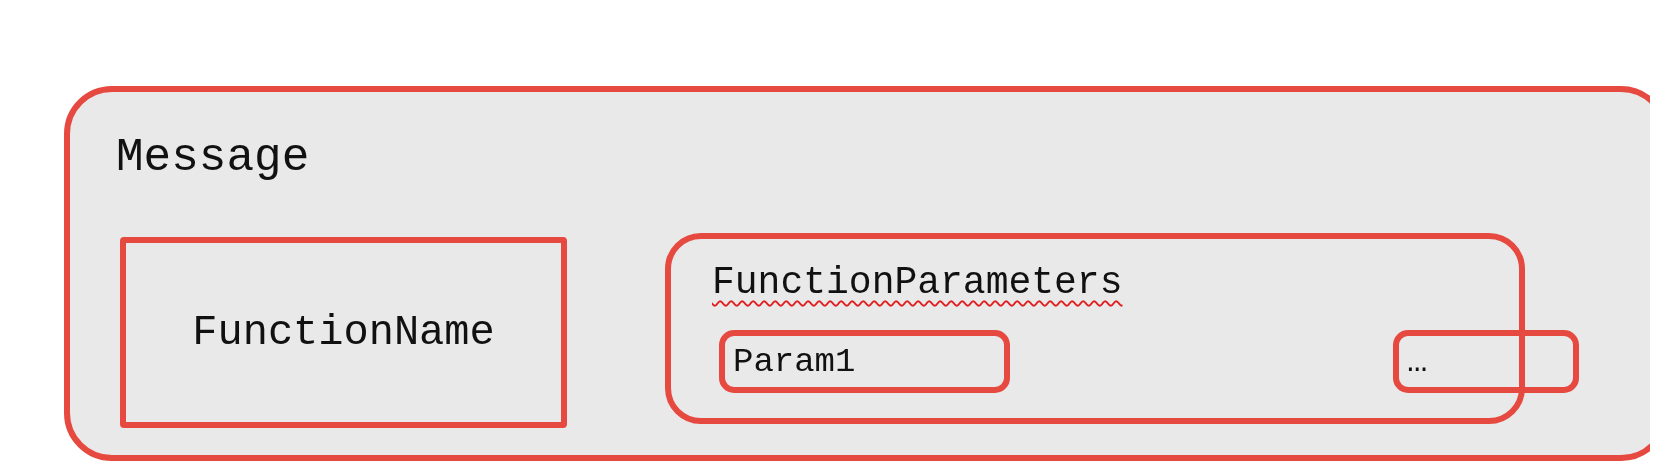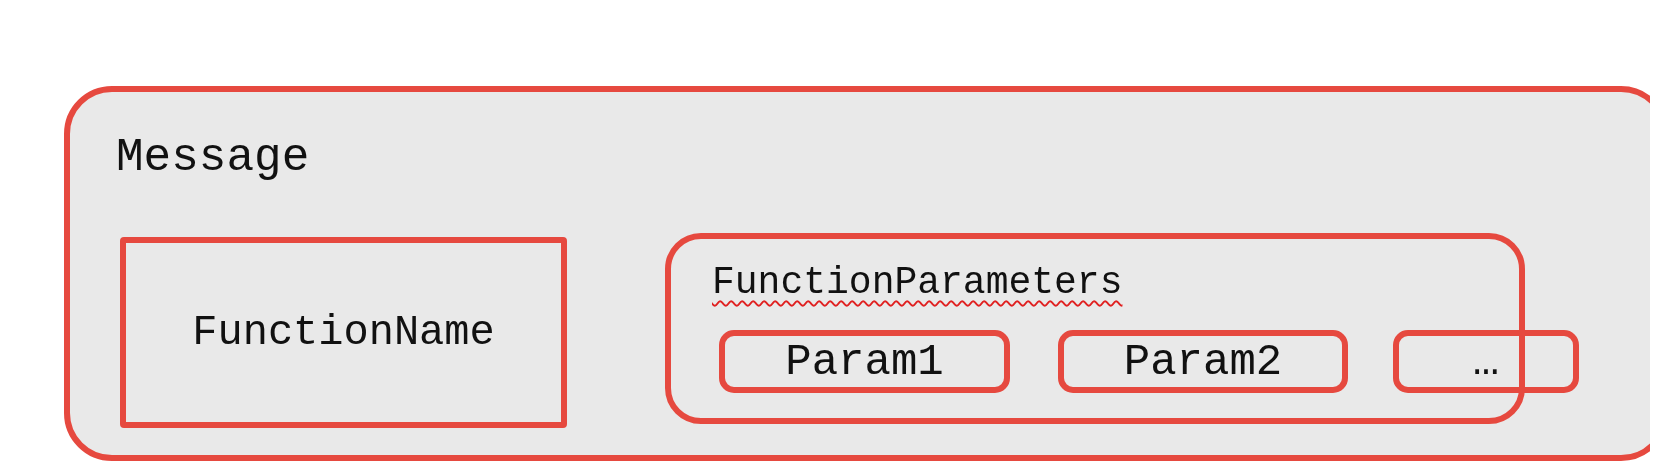--- a/index.html
+++ b/index.html
@@ -77,22 +77,22 @@
     text-underline-offset: 7px;
   }
   .param-box {
     position: absolute;
     top: 83px;
     height: 63px;
     border: 6px solid #E6493F;
     border-radius: 15px;
     display: flex;
     align-items: center;
-    justify-content: center;
-    font-size: 44px;
+    justify-content: flex-start;
+    font-size: 34px;
     color: #111111;
     white-space: nowrap;
   }
   .param-1 { left: 40px;  width: 291px; }
   .param-2 { left: 379px; width: 290px; }
   .param-more { left: 714px; width: 186px; }
 </style>
 </head>
 <body>
 
@@ -109,23 +109,20 @@
     <div class="function-params-box">
 
       <div class="function-params-label">
         <span class="squiggle">FunctionParameters</span>
       </div>
 
       <div class="param-box param-1">
         <span>Param1</span>
       </div>
 
-      <div class="param-box param-2">
-        <span>Param2</span>
-      </div>
 
       <div class="param-box param-more">
         <span>…</span>
       </div>
 
     </div>
 
   </div>
 
 </div>

